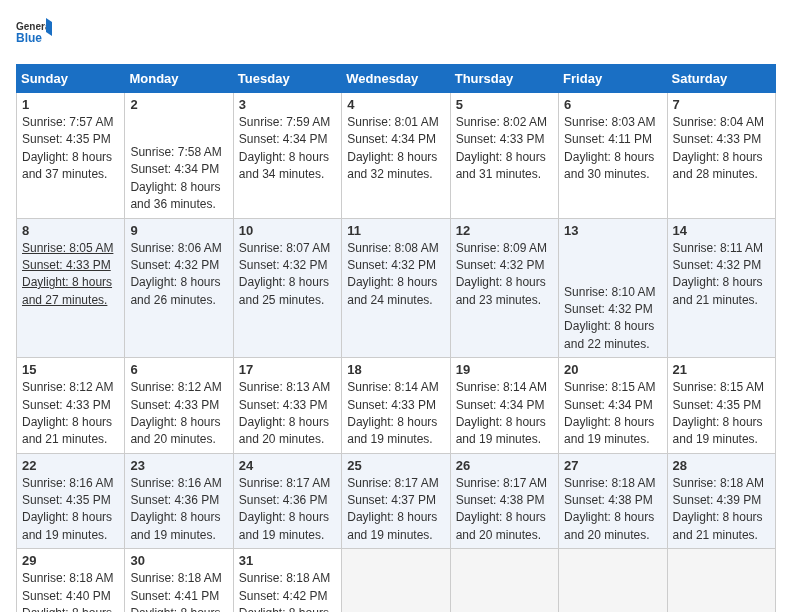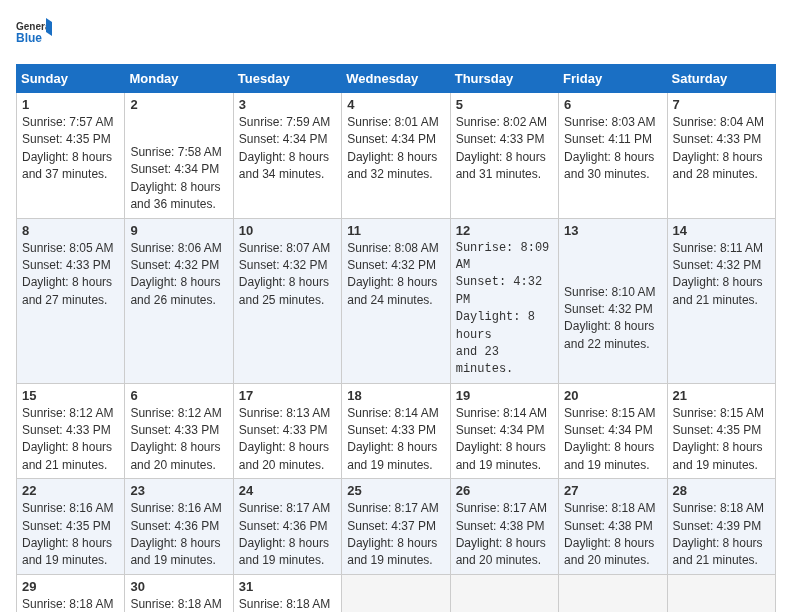--- a/index.html
+++ b/index.html
@@ -154,21 +154,21 @@
           <span class="day-number">7</span>
           <div class="day-info" style="white-space: pre-line;">Sunrise: 8:04 AM
 Sunset: 4:33 PM
 Daylight: 8 hours
 and 28 minutes.</div>
         </td>
       </tr>
       <tr class="row-shade">
         <td>
           <span class="day-number">8</span>
-          <div class="day-info" style="white-space: pre-line;">Sunrise: 8:05 AM
+          <div class="day-info" style="white-space: pre-line; text-decoration: underline;">Sunrise: 8:05 AM
 Sunset: 4:33 PM
 Daylight: 8 hours
 and 27 minutes.</div>
         </td>
         <td>
           <span class="day-number">9</span>
           <div class="day-info" style="white-space: pre-line;">Sunrise: 8:06 AM
 Sunset: 4:32 PM
 Daylight: 8 hours
 and 26 minutes.</div>
@@ -182,21 +182,21 @@
         </td>
         <td>
           <span class="day-number">11</span>
           <div class="day-info" style="white-space: pre-line;">Sunrise: 8:08 AM
 Sunset: 4:32 PM
 Daylight: 8 hours
 and 24 minutes.</div>
         </td>
         <td>
           <span class="day-number">12</span>
-          <div class="day-info" style="white-space: pre-line; font-family: Liberation Mono, monospace;">Sunrise: 8:09 AM
+          <div class="day-info" style="white-space: pre-line;">Sunrise: 8:09 AM
 Sunset: 4:32 PM
 Daylight: 8 hours
 and 23 minutes.</div>
         </td>
         <td>
           <span class="day-number">13</span>
           <div class="day-info" style="white-space: pre-line; margin-top: 46px;">Sunrise: 8:10 AM
 Sunset: 4:32 PM
 Daylight: 8 hours
 and 22 minutes.</div>

